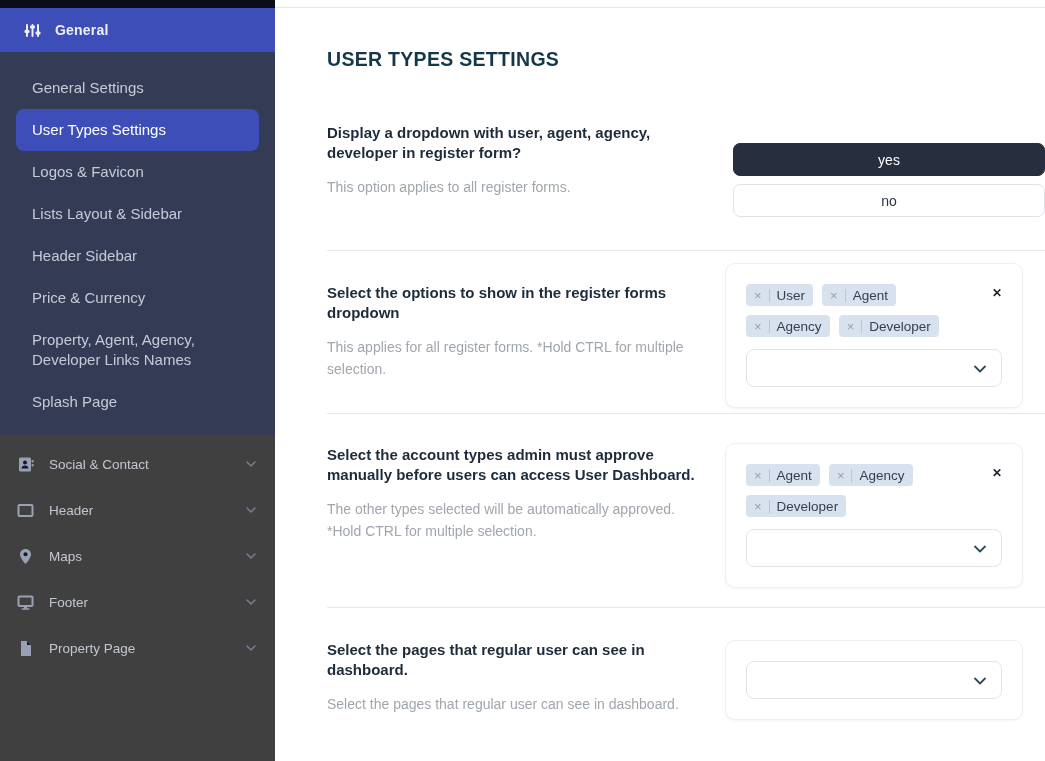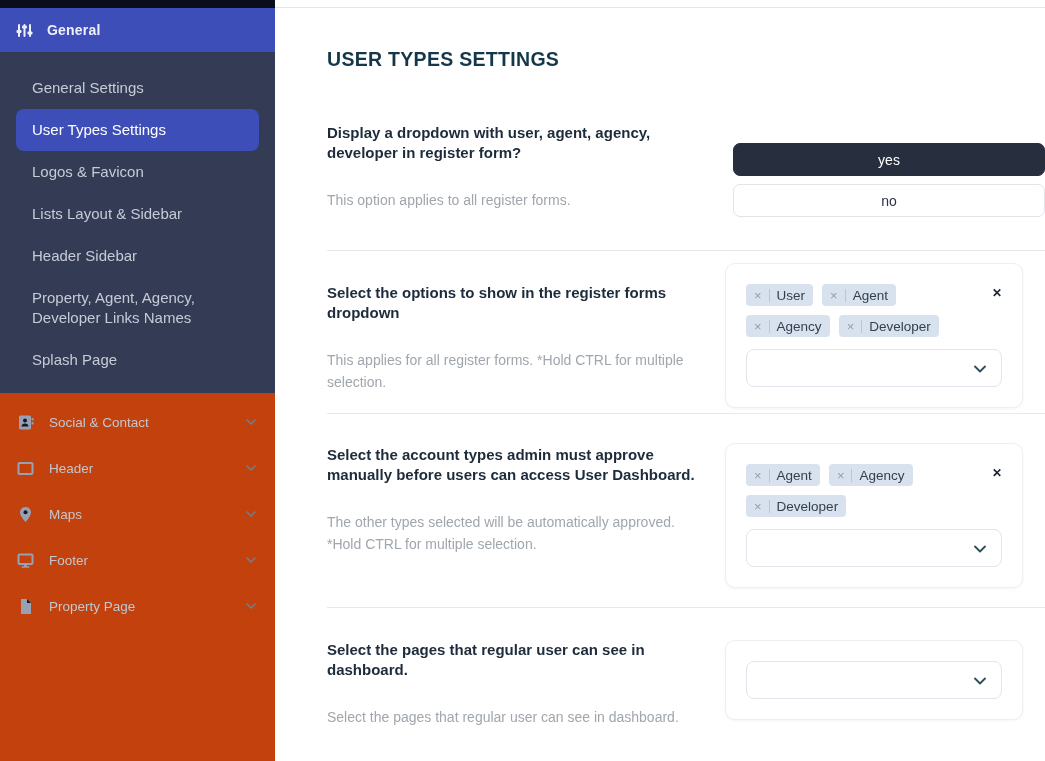--- a/index.html
+++ b/index.html
@@ -4,46 +4,46 @@
 <style>
   * { margin:0; padding:0; box-sizing:border-box; }
   html,body { width:1045px; height:761px; overflow:hidden; background:#fff;
               font-family:"Liberation Sans", sans-serif; }
 
   
   .sidebar { position:absolute; left:0; top:0; width:275px; height:761px;
              background:#141828; display:flex; flex-direction:column; }
   .sb-topstrip { height:8px; background:#0a0e1b; flex:0 0 auto; }
   .sb-header { height:44px; background:#3d4eb9; display:flex; align-items:center;
-               padding:0 16px; gap:14px; flex:0 0 auto; cursor:pointer; }
+               padding:0 24px; gap:14px; flex:0 0 auto; cursor:pointer; }
   .sb-header .hdr-label { color:#eef0fb; font-size:14px; font-weight:700; letter-spacing:.2px; }
   .sb-upper { background:#343b55; padding:15px 16px 12px; flex:0 0 auto; }
   .snav-item { padding:11px 16px; border-radius:8px; color:#c6cbd7; font-size:15px;
                line-height:20px; cursor:pointer; }
   .snav-item.active { background:#3d4eb9; color:#ffffff; }
-  .sb-lower { flex:1; background:#c2410c; padding-top:6px; }
+  .sb-lower { flex:1; background:#404040; padding-top:6px; }
   .gnav-item { height:46px; display:flex; align-items:center; padding:0 16px;
                color:#c2c7d1; font-size:13.5px; cursor:pointer; }
   .gnav-item .gicon { width:18px; height:18px; margin-right:15px; flex:0 0 auto;
                       display:flex; align-items:center; justify-content:center; }
   .gnav-item .glabel { flex:1; }
   .gnav-item .chev { width:16px; height:16px; flex:0 0 auto; }
 
   
   .main { position:absolute; left:275px; top:0; width:770px; height:761px; background:#fff; }
   .top-rule { height:8px; border-bottom:1px solid #e4e6ea; }
   .content { padding-left:52px; }
   .page-title { margin-top:40px; font-size:19.5px; font-weight:700; letter-spacing:.3px;
                 color:#14374a; }
 
   .row { display:flex; align-items:flex-start; }
   .row-text { width:398px; padding-right:28px; flex:0 0 auto; }
   .row-ctrl { flex:1; }
   .setting-heading { font-size:15px; font-weight:700; color:#1d2b3a; line-height:1.3; }
-  .setting-desc { margin-top:27px; font-size:14px; color:#a0a6ad; line-height:1.6; }
+  .setting-desc { margin-top:14px; font-size:14px; color:#a0a6ad; line-height:1.6; }
   .divider { border-bottom:1px solid #e7e8ec; }
 
   
   .row1 { margin-top:52px; }
   .toggle-group { display:flex; gap:8px; margin-left:8px; margin-top:20px;flex-direction:column; }
   .tbtn { height:33px; min-width:44px; padding:0 12px; border-radius:7px; font-size:14px;
           cursor:pointer; border:1px solid #e0e3e8; background:#fff; color:#2b3443; }
   .tbtn.on { background:#272f3e; border-color:#272f3e; color:#fff; font-weight:400; }
 
   
@@ -85,20 +85,21 @@
     </span>
     <span class="hdr-label">General</span>
   </div>
 
   <div class="sb-upper">
     <div class="snav-item">General Settings</div>
     <div class="snav-item active">User Types Settings</div>
     <div class="snav-item">Logos &amp; Favicon</div>
     <div class="snav-item">Lists Layout &amp; Sidebar</div>
     <div class="snav-item">Header Sidebar</div>
+    <div class="snav-item">Price &amp; Currency</div>
     <div class="snav-item">Property, Agent, Agency, Developer Links Names</div>
     <div class="snav-item">Splash Page</div>
   </div>
 
   <div class="sb-lower">
 
     <div class="gnav-item">
       <span class="gicon">
         <svg width="17" height="17" viewBox="0 0 17 17">
           <rect x="2" y="1.5" width="12" height="14" rx="1.5" fill="#98a1b3"></rect>

